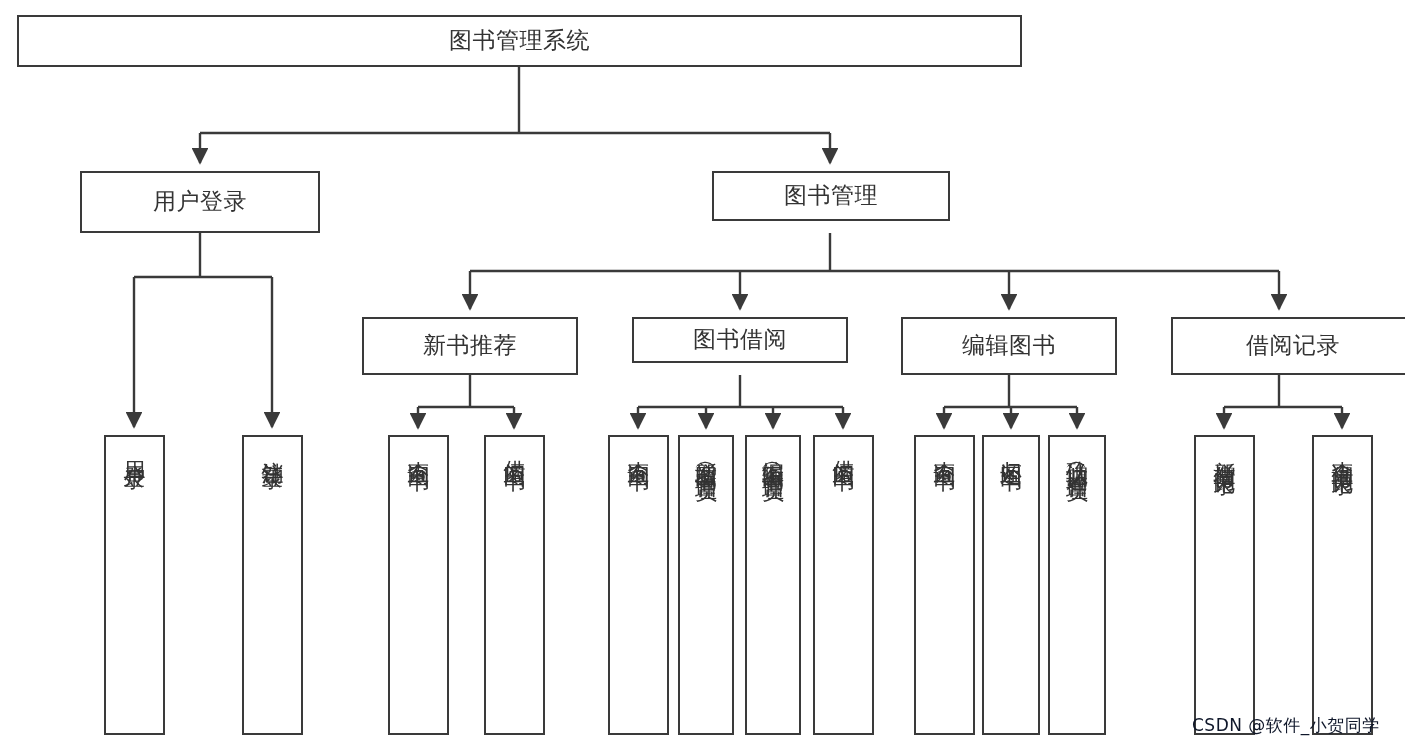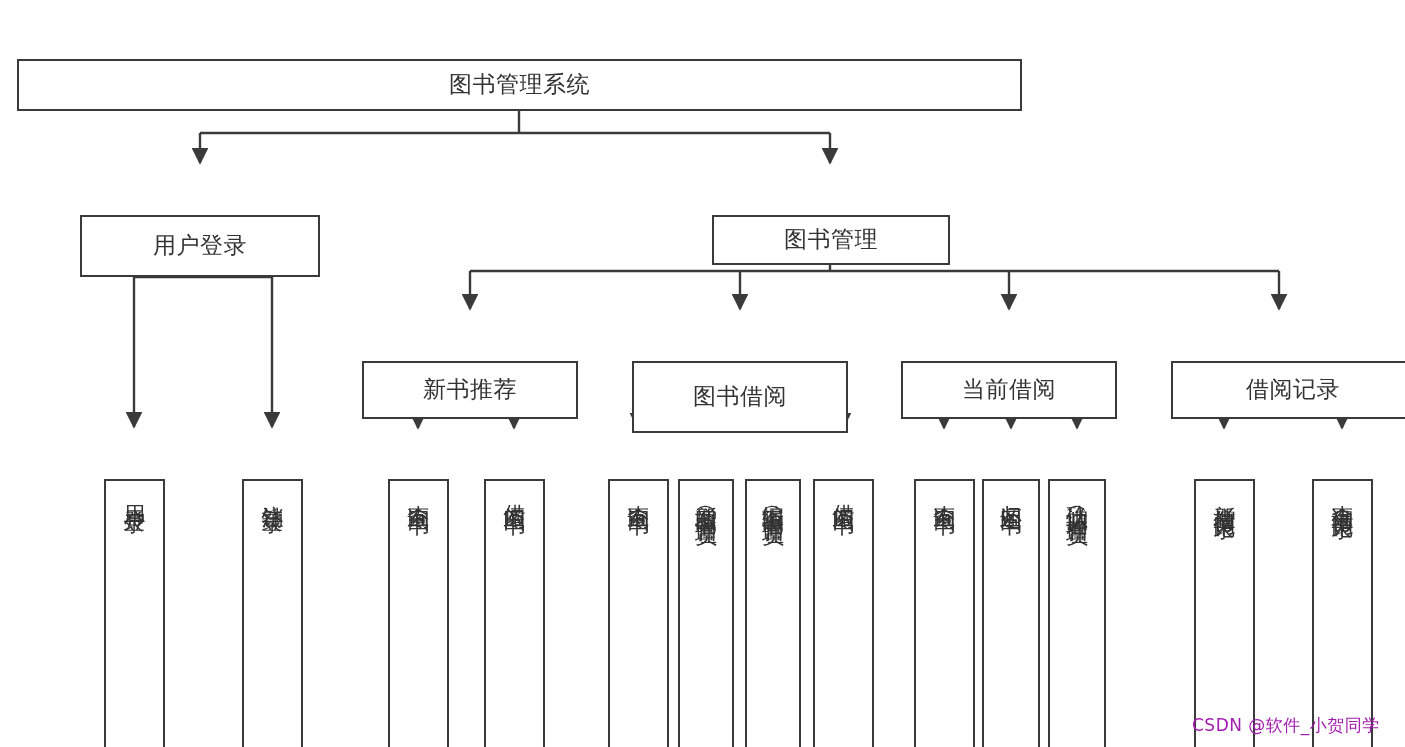--- a/index.html
+++ b/index.html
@@ -26,21 +26,20 @@
   }
   .node {
     position: absolute;
     box-sizing: border-box;
     background: #ffffff;
     border: 2px solid #3a3a3a;
     display: flex;
     align-items: center;
     justify-content: center;
     z-index: 3;
-    margin-top: 44px;
   }
   .node .label {
     color: #333333;
     text-align: center;
     line-height: 1.18;
   }
   .node.horiz .label {
     font-size: 23px;
     letter-spacing: 0.5px;
     white-space: nowrap;
@@ -53,21 +52,21 @@
   .node.vert .label {
     writing-mode: vertical-rl;
     text-orientation: upright;
     font-size: 22px;
     letter-spacing: 3px;
     line-height: 1;
     white-space: nowrap;
   }
   .watermark {
     position: absolute;
-    color: #a21caf;
+    color: #0f172a;
     font-size: 17px;
     letter-spacing: 0.5px;
     white-space: nowrap;
     z-index: 6;
     pointer-events: none;
   }
 </style>
 </head>
 <body>
 
@@ -130,25 +129,25 @@
   <div class="node horiz" style="left:80px; top:171px; width:240px; height:62px;">
     <span class="label">用户登录</span>
   </div>
   <div class="node horiz" style="left:712px; top:171px; width:238px; height:50px;">
     <span class="label">图书管理</span>
   </div>
 
   <div class="node horiz" style="left:362px; top:317px; width:216px; height:58px;">
     <span class="label">新书推荐</span>
   </div>
-  <div class="node horiz" style="left:632px; top:317px; width:216px; height:72px;">
+  <div class="node horiz" style="left:632px; top:317px; width:216px; height:46px;">
     <span class="label">图书借阅</span>
   </div>
   <div class="node horiz" style="left:901px; top:317px; width:216px; height:58px;">
-    <span class="label">当前借阅</span>
+    <span class="label">编辑图书</span>
   </div>
   <div class="node horiz" style="left:1171px; top:317px; width:244px; height:58px;">
     <span class="label">借阅记录</span>
   </div>
 
   <div class="node vert" style="left:104px; top:435px; width:61px; height:300px;">
     <span class="label">用户登录</span>
   </div>
   <div class="node vert" style="left:242px; top:435px; width:61px; height:300px;">
     <span class="label">注销登录</span>

